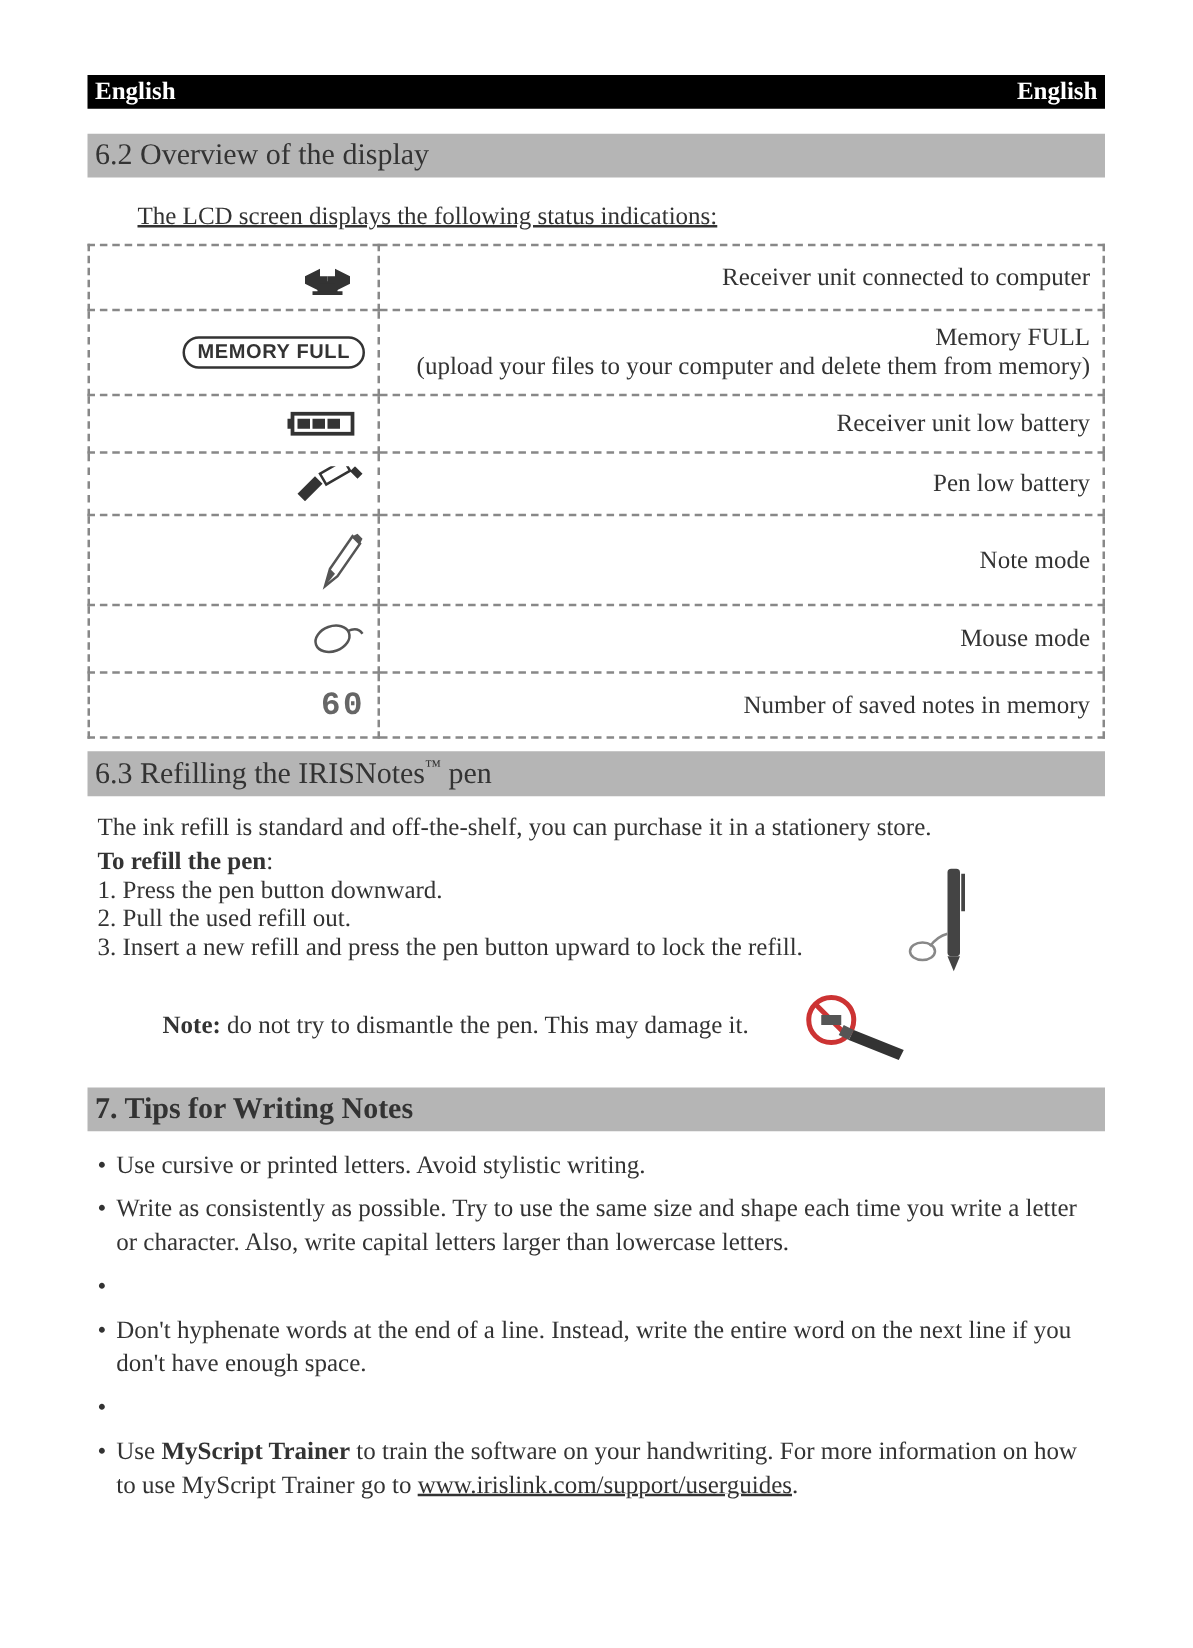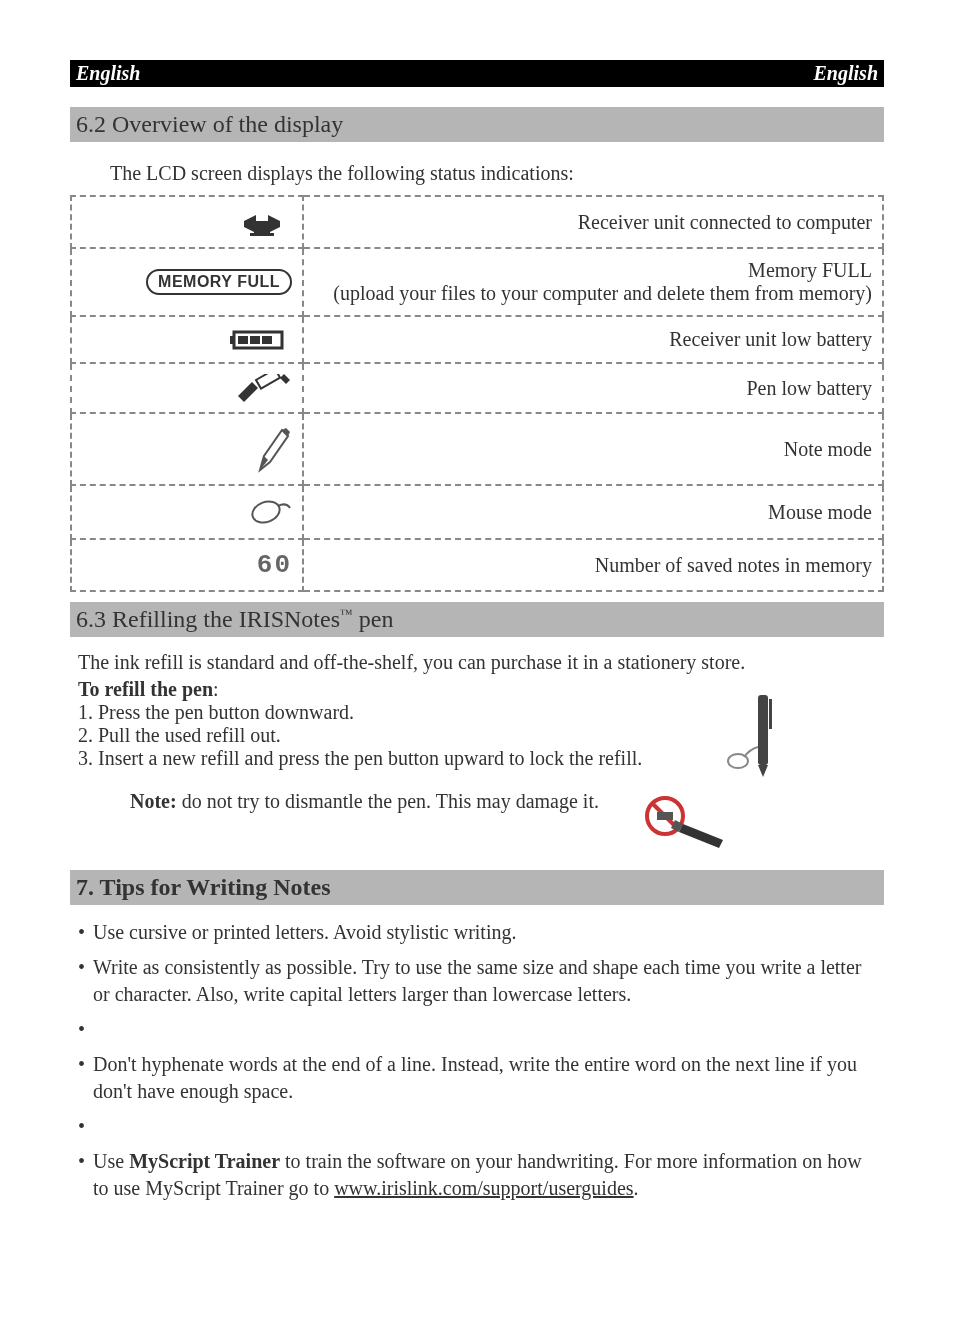--- a/index.html
+++ b/index.html
@@ -10,37 +10,37 @@
     padding: 60px 70px;
     width: 954px;
     box-sizing: border-box;
     background: #fff;
   }
   .lang-bar {
     display: flex;
     justify-content: space-between;
     background: #000;
     color: #fff;
-    font-style: italic;
     font-weight: bold;
     padding: 2px 6px;
     font-size: 20px;
   }
   .section-bar {
     background: #b5b5b5;
     color: #333;
     font-size: 24px;
     padding: 4px 6px;
     margin-top: 20px;
   }
   .section-bar.bold {
     font-weight: bold;
   }
   .intro {
     margin: 20px 0 10px 40px;
+    text-decoration: underline;
   }
   .tbl {
     width: 100%;
     border-collapse: collapse;
   }
   .tbl td {
     border: 2px dashed #888;
     padding: 10px;
     vertical-align: middle;
     text-align: right;
@@ -64,21 +64,21 @@
   }
   .body-p {
     margin: 14px 8px 4px 8px;
   }
   .steps {
     margin: 0 8px;
   }
   .note-line {
     margin: 20px 8px 10px 60px;
     display: flex;
-    align-items: flex-start;
+    align-items: center;
     gap: 40px;
   }
   .tips-list {
     margin: 14px 8px;
   }
   .tips-list .item {
     display: flex;
     gap: 8px;
     margin: 8px 0;
     line-height: 1.35;

